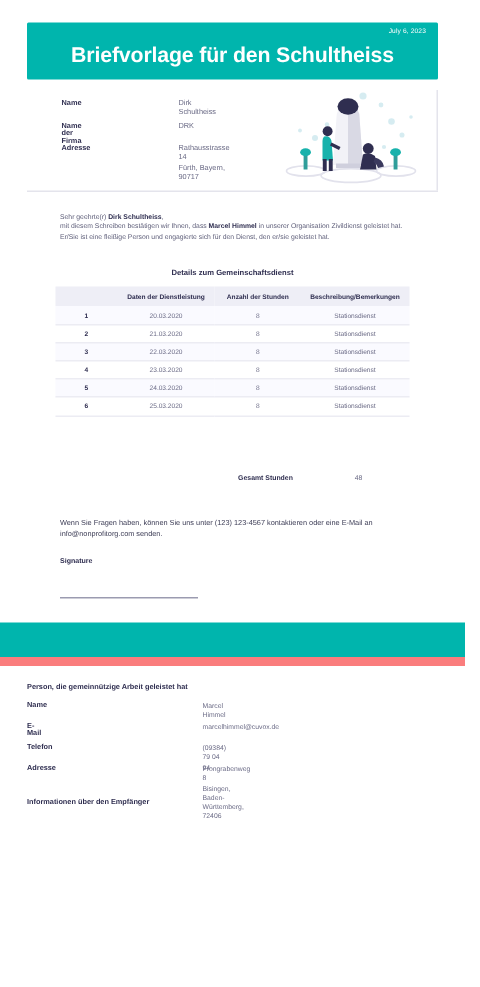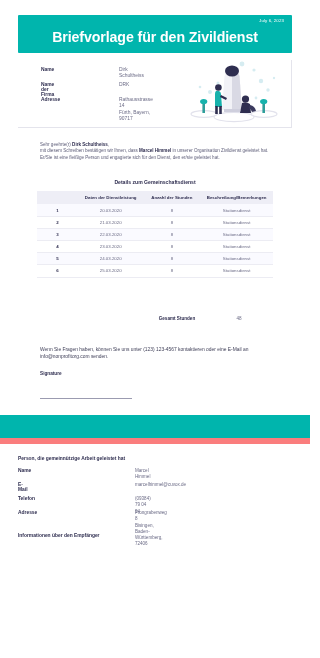--- a/index.html
+++ b/index.html
@@ -86,21 +86,21 @@
   .foot-title2{position:absolute;left:18px;top:533px;font-size:4.9px;
      font-weight:bold;color:#2f2e50;}
 </style>
 </head>
 <body>
 
 <div class="page">
 
   <div class="banner">
     <div class="banner-date">July 6, 2023</div>
-    <div class="banner-title">Briefvorlage für den Zivildienst</div>
+    <div class="banner-title">Briefvorlage für den Schultheiss</div>
   </div>
 
   <div class="info-block">
     <div class="info-vrule"></div>
     <div class="info-rule"></div>
 
     <div class="info-row r1">
       <span class="info-label">Name</span>
       <span class="info-val">Dirk Schultheiss</span>
     </div>

